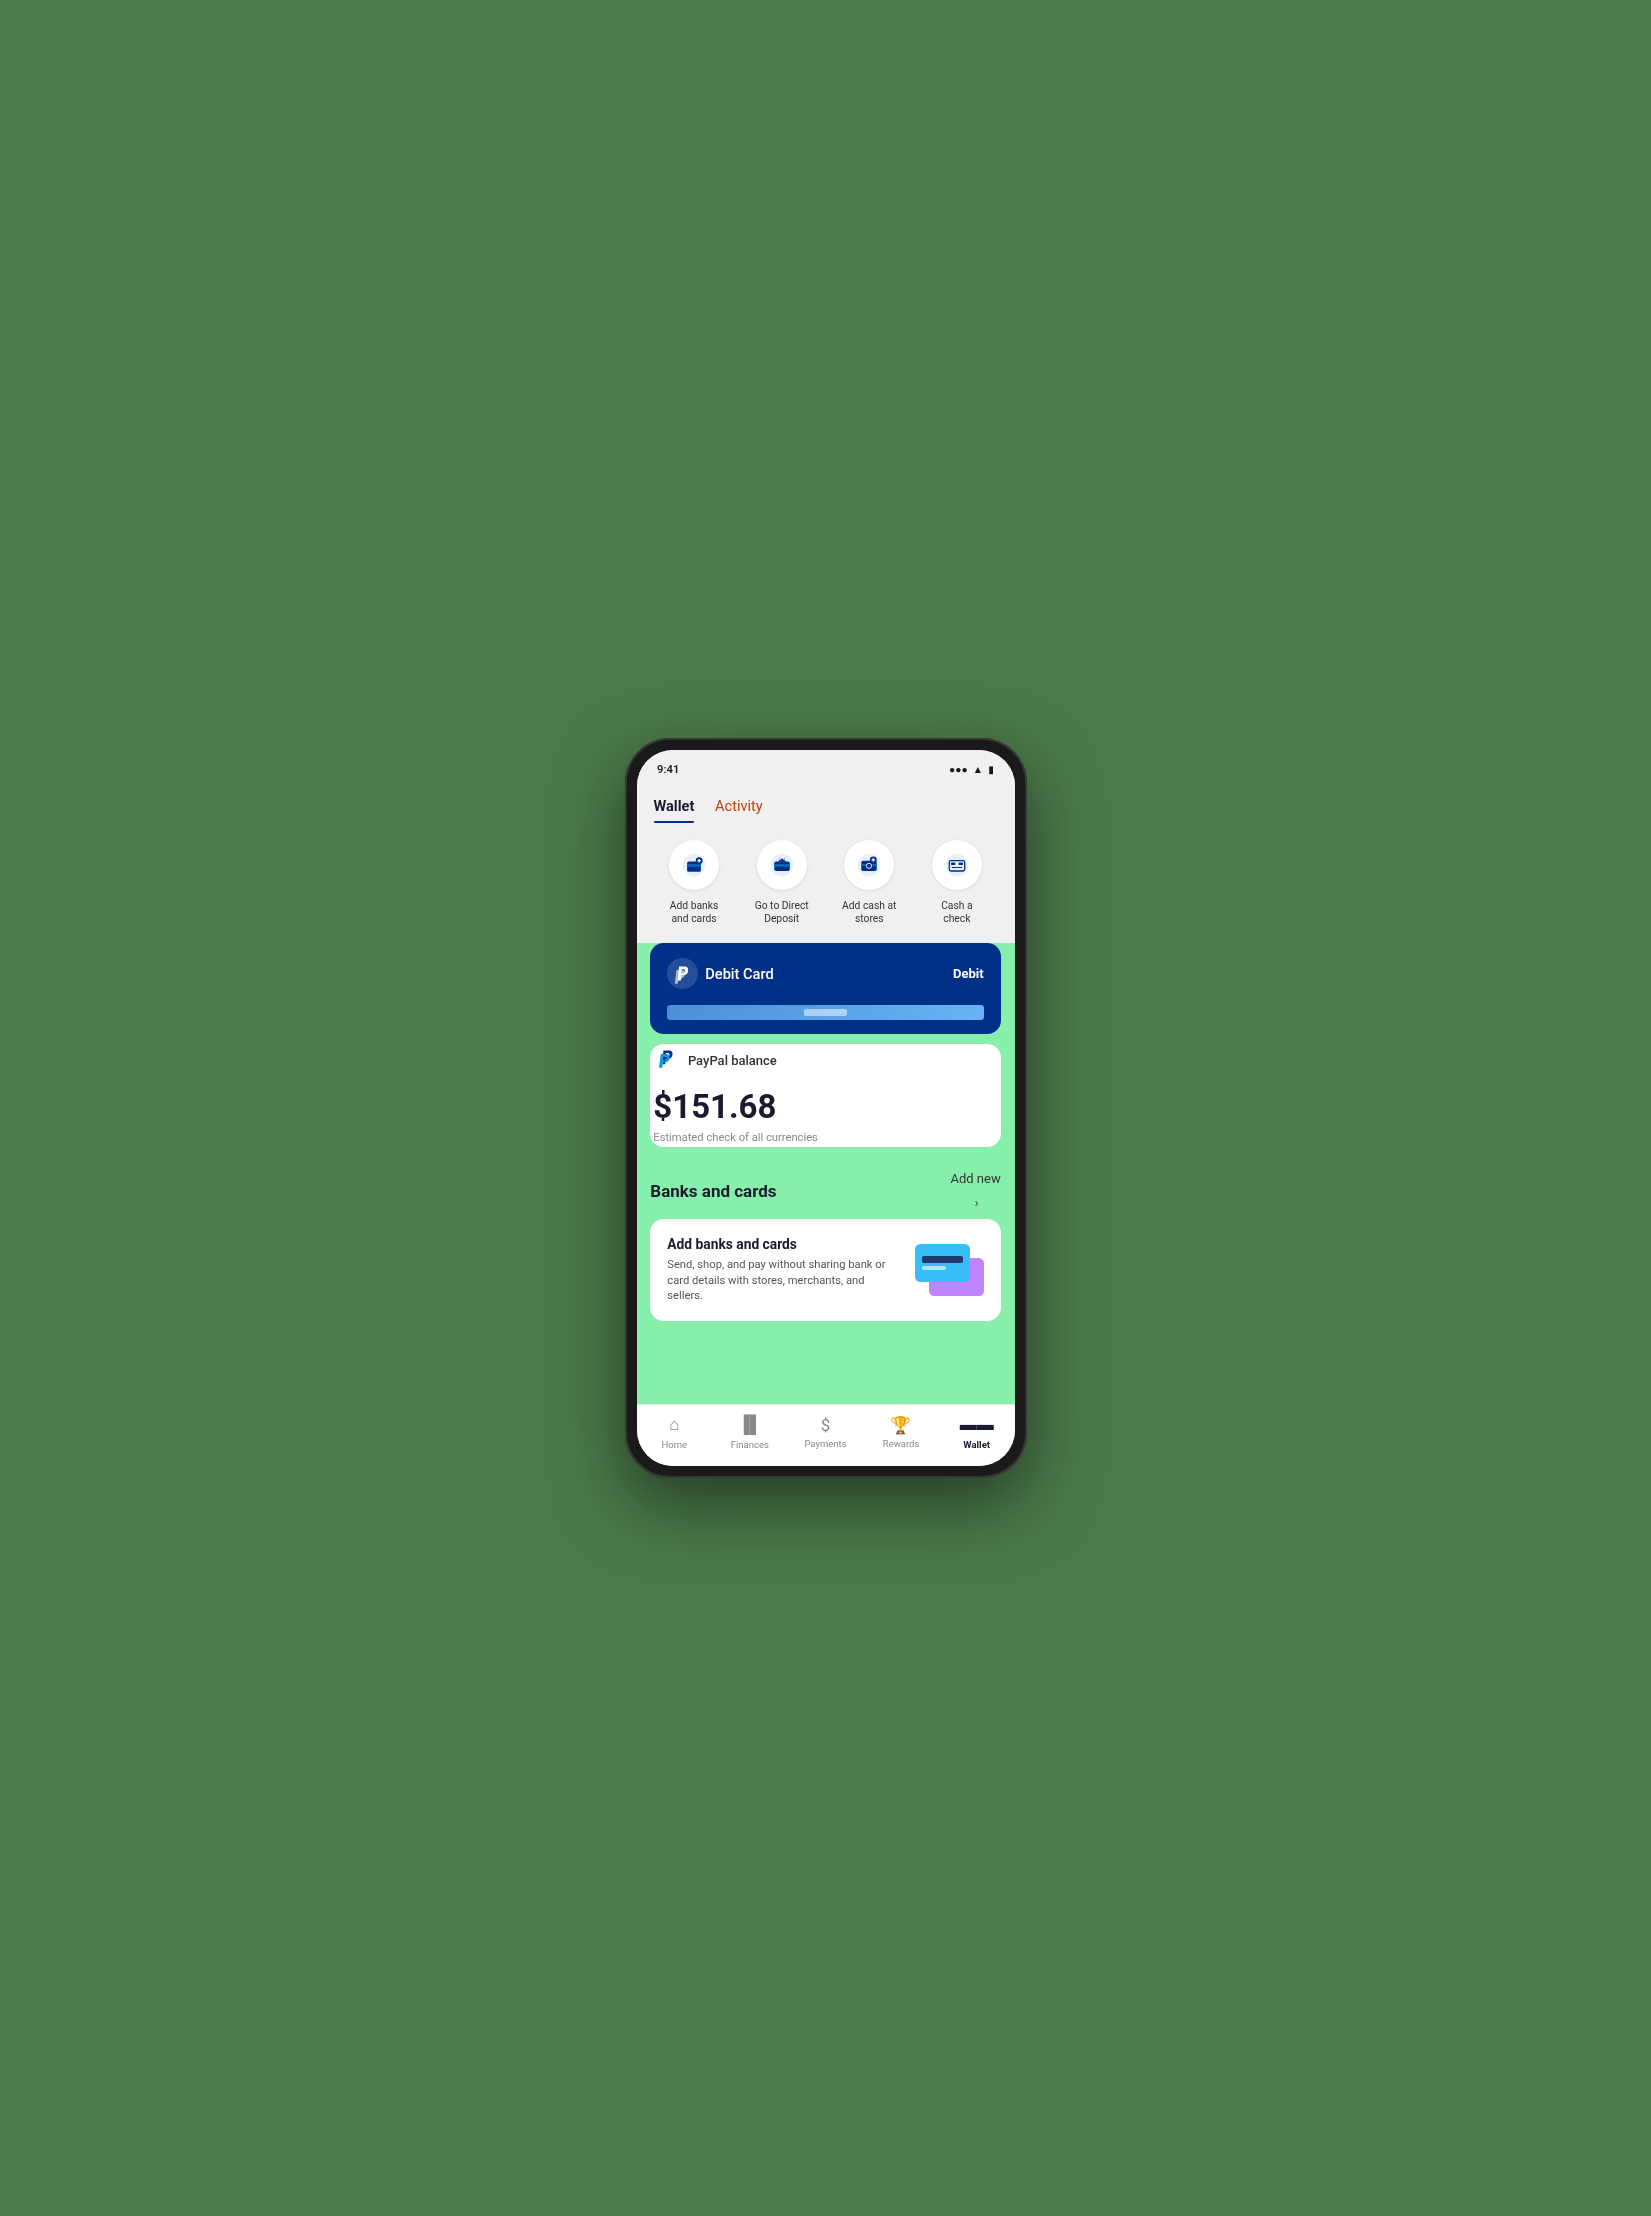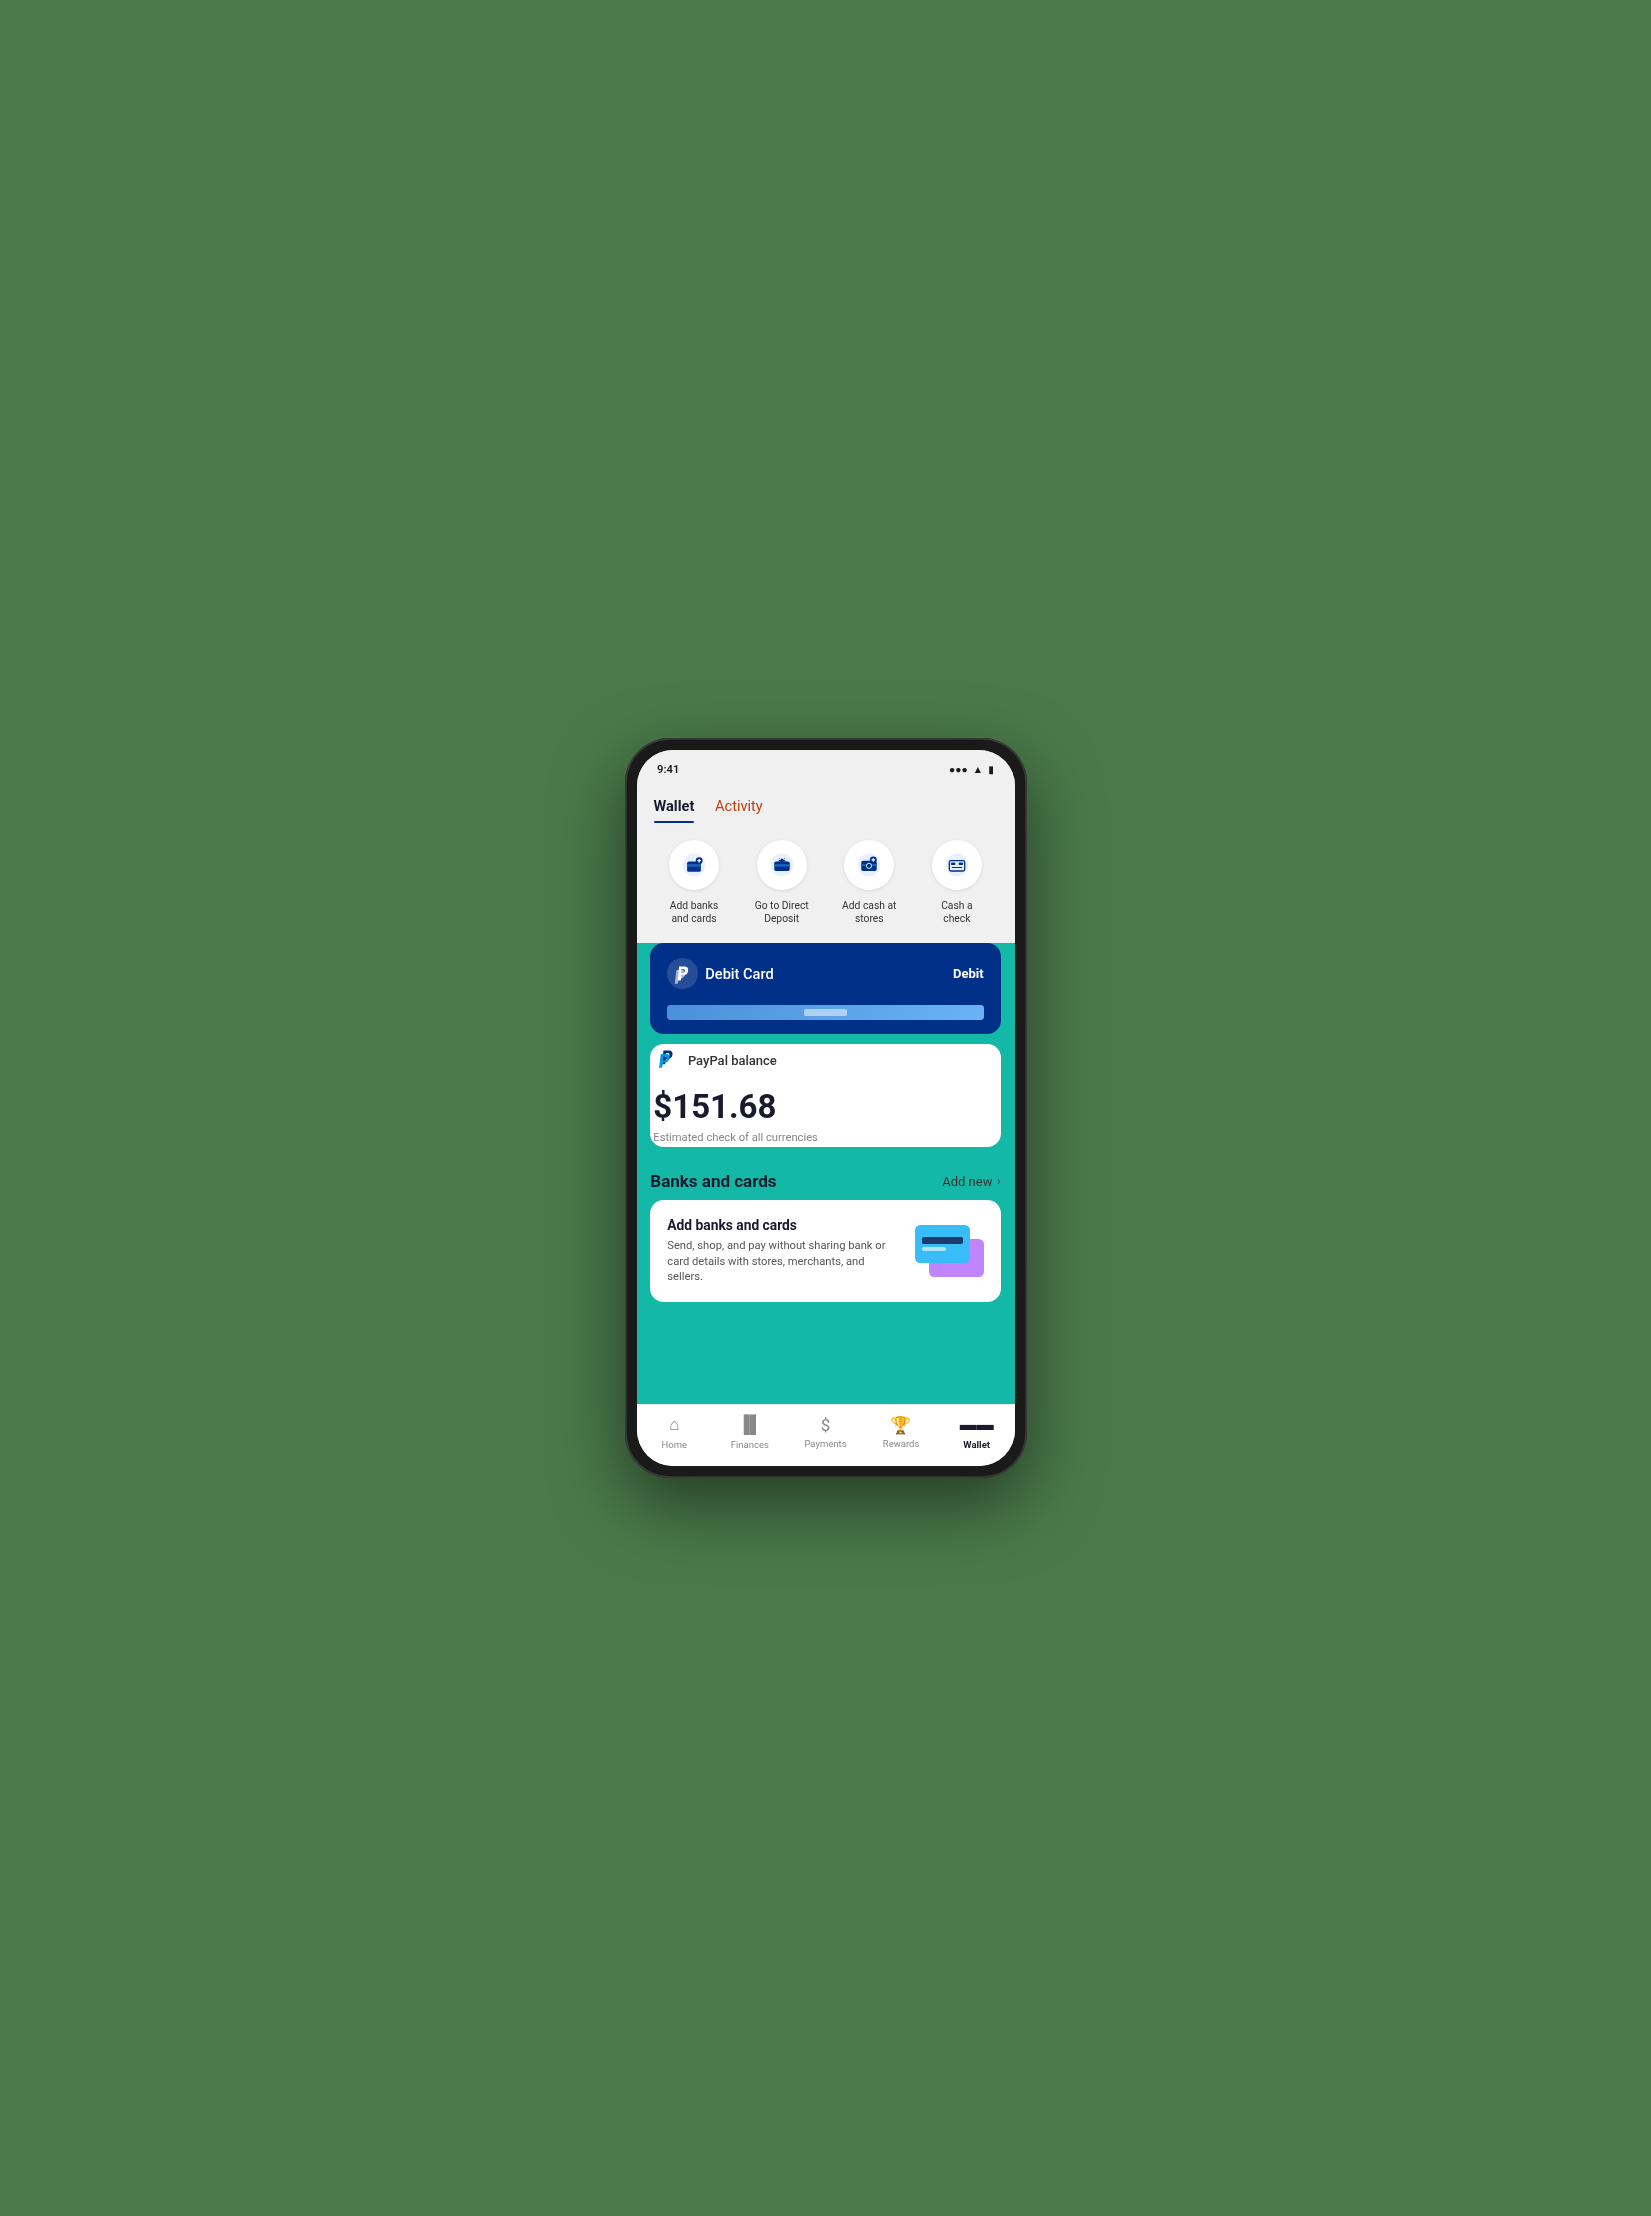--- a/index.html
+++ b/index.html
@@ -92,21 +92,21 @@
       right: 0;
       height: 2.6px;
       background: #003087;
       border-radius: 1.7px;
     }
 
     
     .scroll-content {
       flex: 1;
       overflow-y: auto;
-      background: #14b8a6;
+      background: #86efac;
     }
 
     .scroll-content::-webkit-scrollbar { display: none; }
 
     
     .quick-actions {
       display: flex;
       justify-content: space-around;
       padding: 17px 13.8px;
       background: #f0f0f0;
@@ -233,22 +233,23 @@
       font-size: 17px;
       font-weight: 700;
       color: #1a1a2e;
     }
 
     .add-new-link {
       font-size: 13px;
       color: #333;
       display: flex;
       align-items: center;
-      gap: 3px;
+      gap: 10px;
       cursor: pointer;
+      flex-direction: column;
     }
 
     .banks-card {
       margin: 0 13.8px 13.8px;
       background: white;
       border-radius: 13.8px;
       padding: 17px;
       display: flex;
       align-items: center;
       gap: 13.8px;

